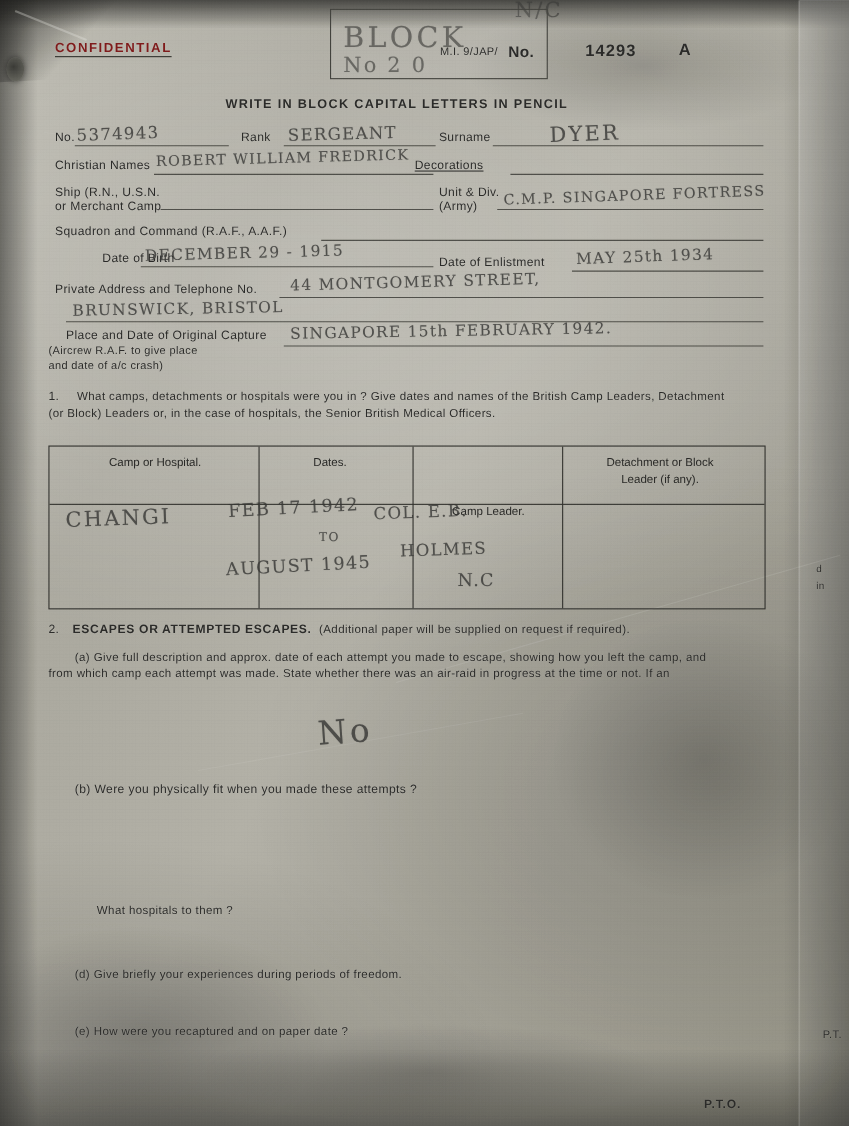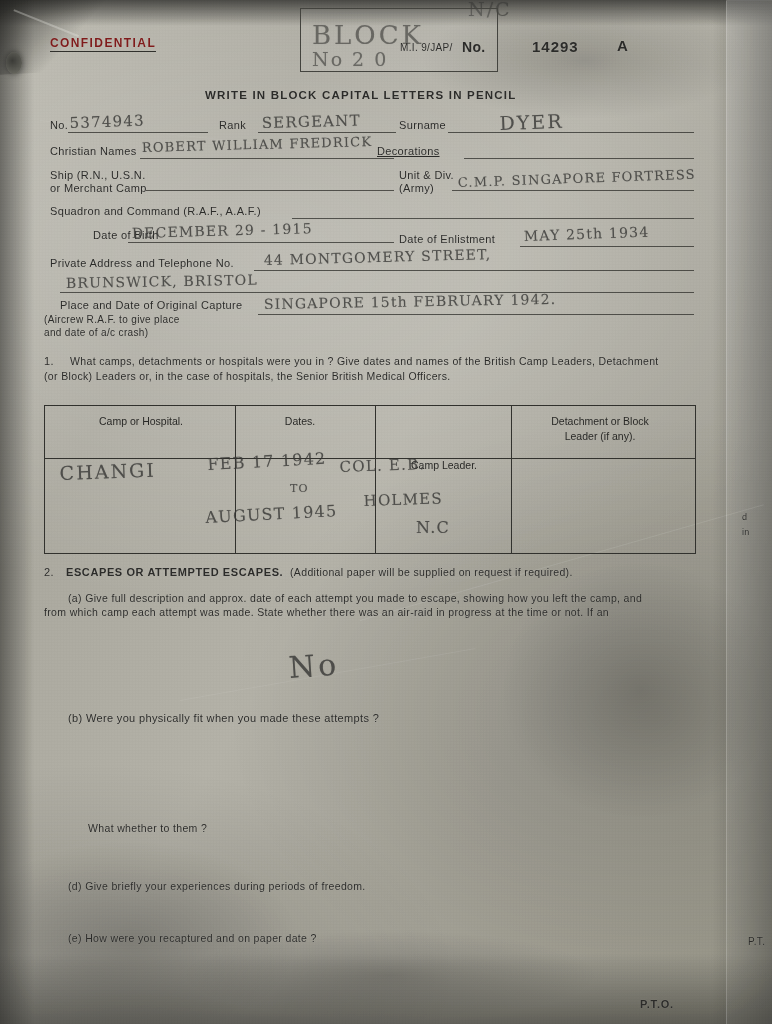--- a/index.html
+++ b/index.html
@@ -276,21 +276,21 @@
   <div class="t" style="left:44px;top:566px;">2.</div>
   <div class="t bold" style="left:66px;top:566px;letter-spacing:.6px;">ESCAPES OR ATTEMPTED ESCAPES.</div>
   <div class="t" style="left:290px;top:566px;font-size:10.5px;">(Additional paper will be supplied on request if required).</div>
 
   <div class="t" style="left:44px;top:606px;font-size:10.5px;">from which camp each attempt was made.  State whether there was an air-raid in progress at the time or not.  If an</div>
   <div class="t" style="left:68px;top:592px;font-size:10.5px;">(a)  Give full description and approx. date of each attempt you made to escape, showing how you left the camp, and</div>
 
   <div class="hw huge" style="left:290px;top:650px;font-size:30px;transform:rotate(-4deg);">No</div>
 
   <div class="t" style="left:68px;top:712px;font-size:11px;">(b)  Were you physically fit when you made these attempts ?</div>
-  <div class="t" style="left:88px;top:822px;font-size:10.5px;">What whether to them ?</div>
+  <div class="t" style="left:88px;top:822px;font-size:10.5px;">What hospitals to them ?</div>
   <div class="t" style="left:68px;top:880px;font-size:10.5px;">(d)  Give briefly your experiences during periods of freedom.</div>
   <div class="t" style="left:68px;top:932px;font-size:10.5px;">(e)  How were you recaptured and on paper date ?</div>
 
   <div class="t" style="left:748px;top:936px;font-size:10px;">P.T.</div>
   <div class="t bold" style="left:640px;top:998px;font-size:11px;letter-spacing:.8px;">P.T.O.</div>
 
   <div class="grain"></div>
 </div>
 
 </body></html>

